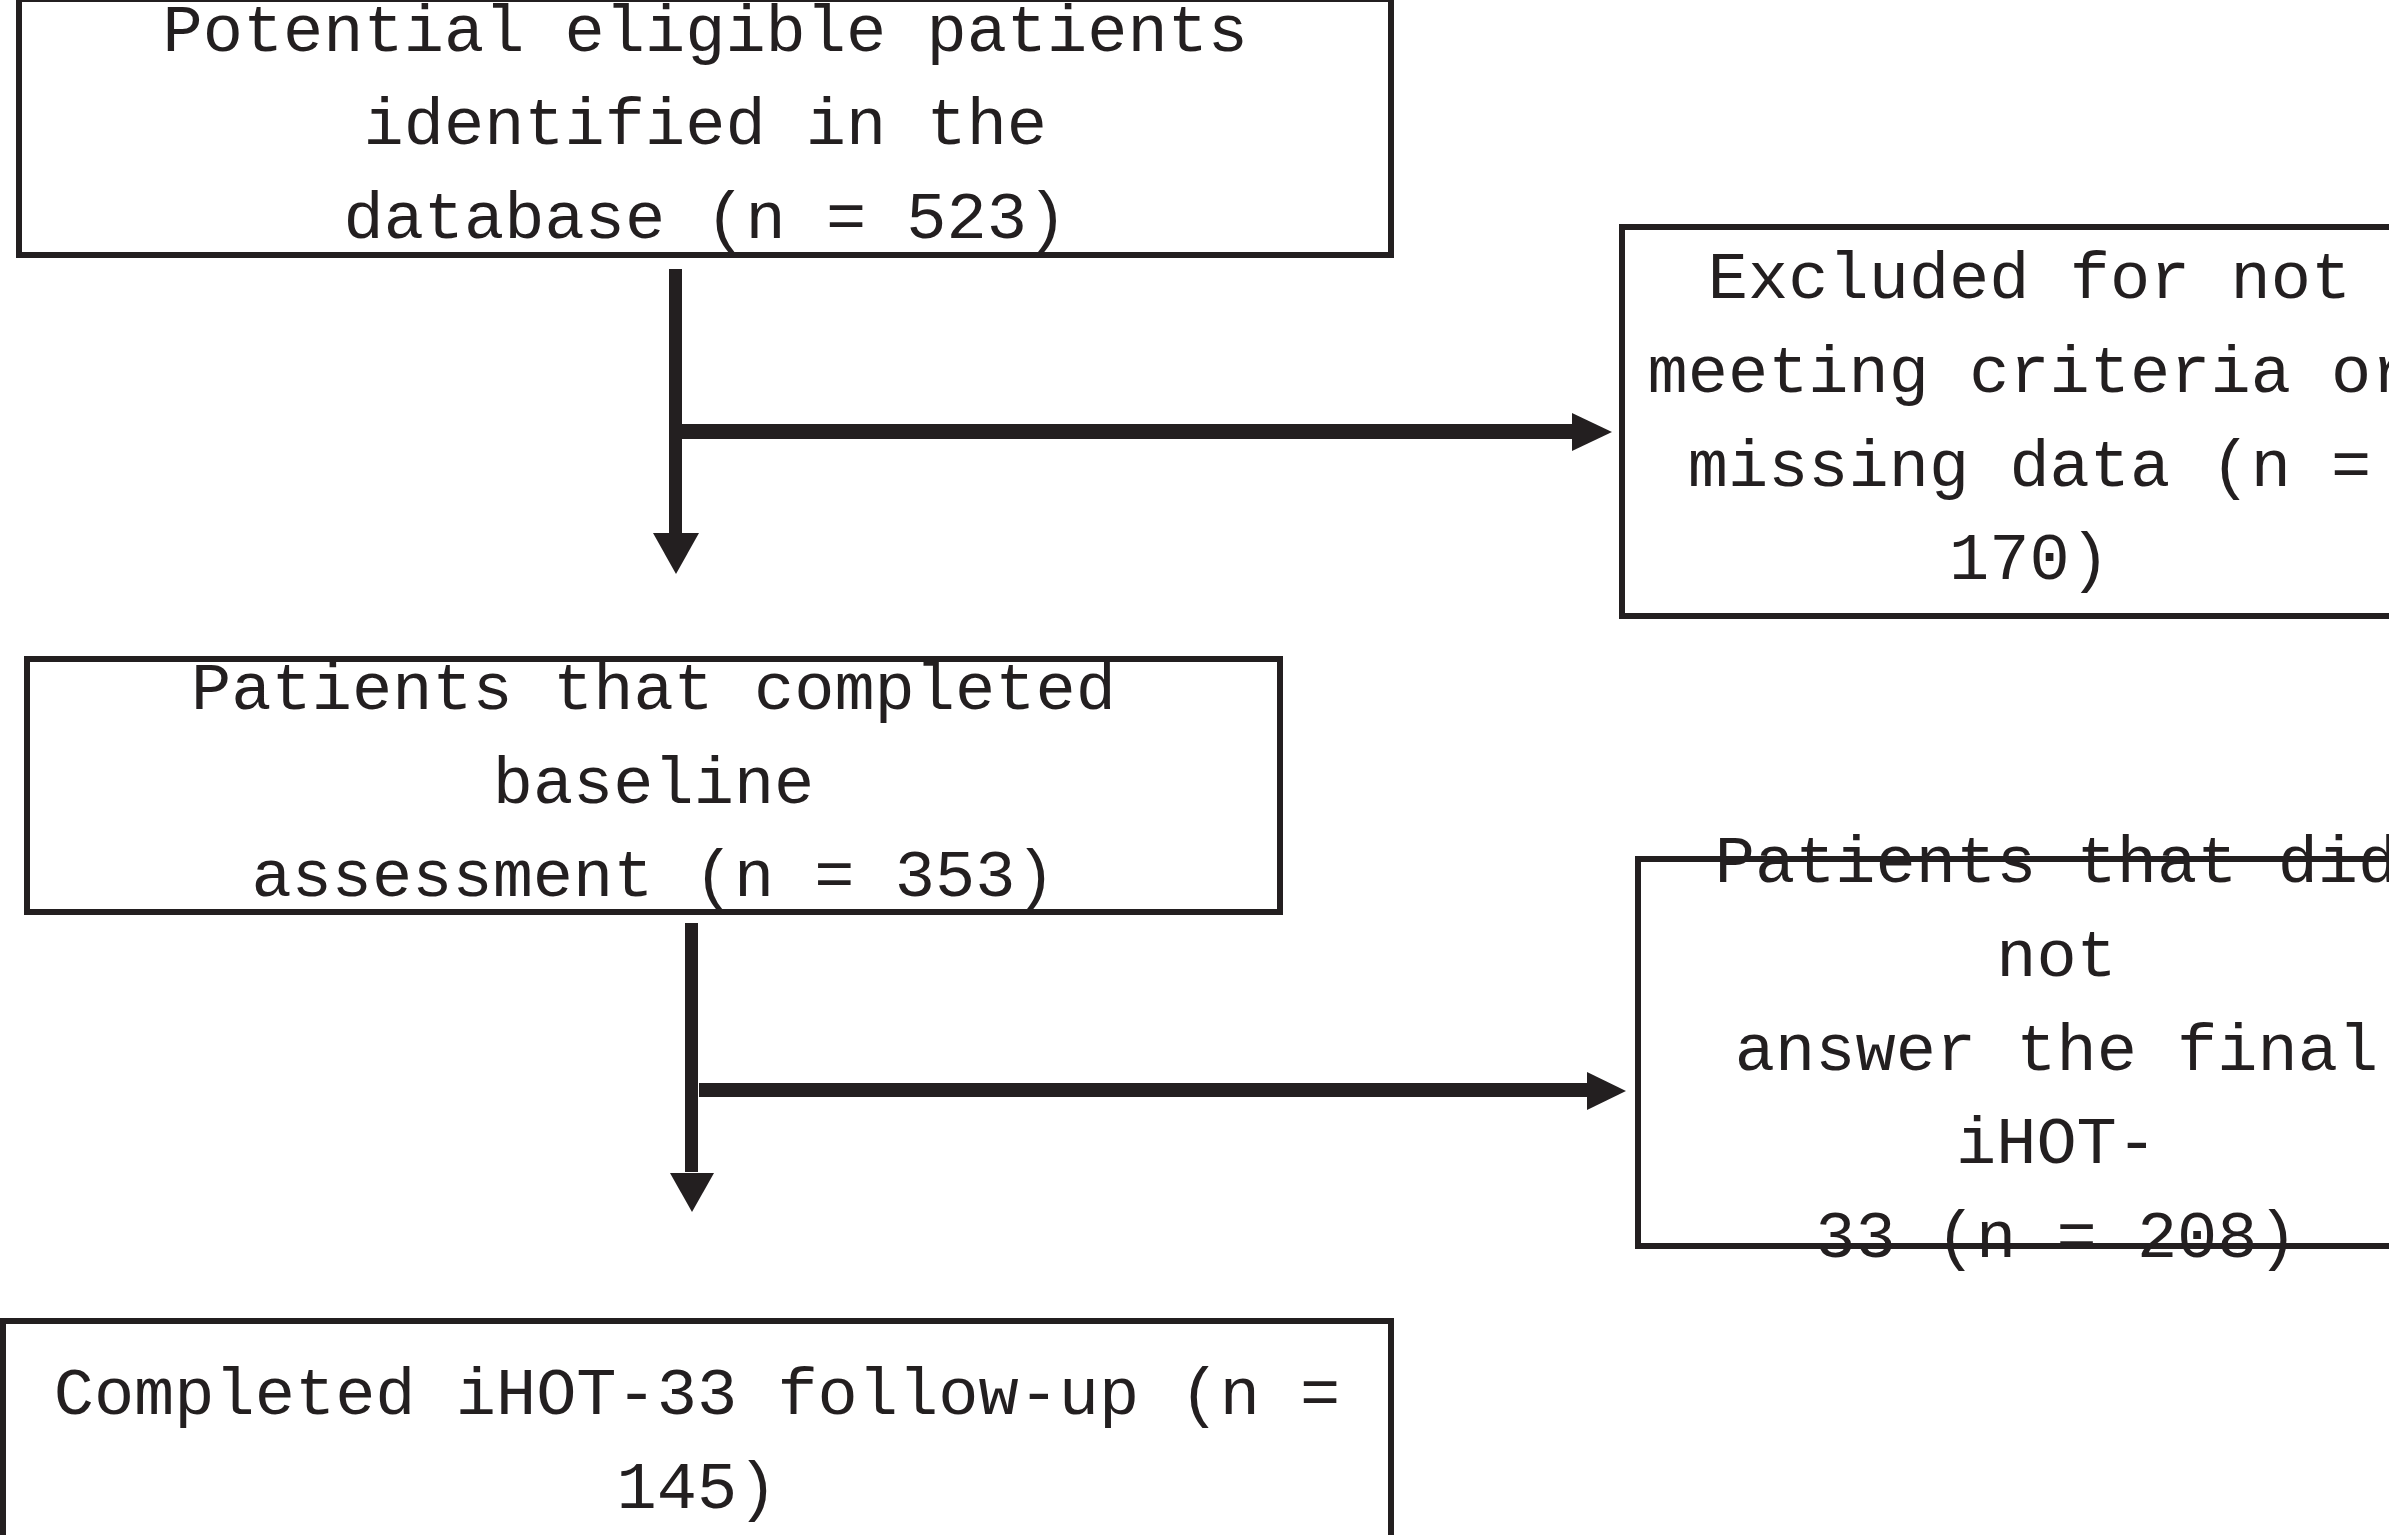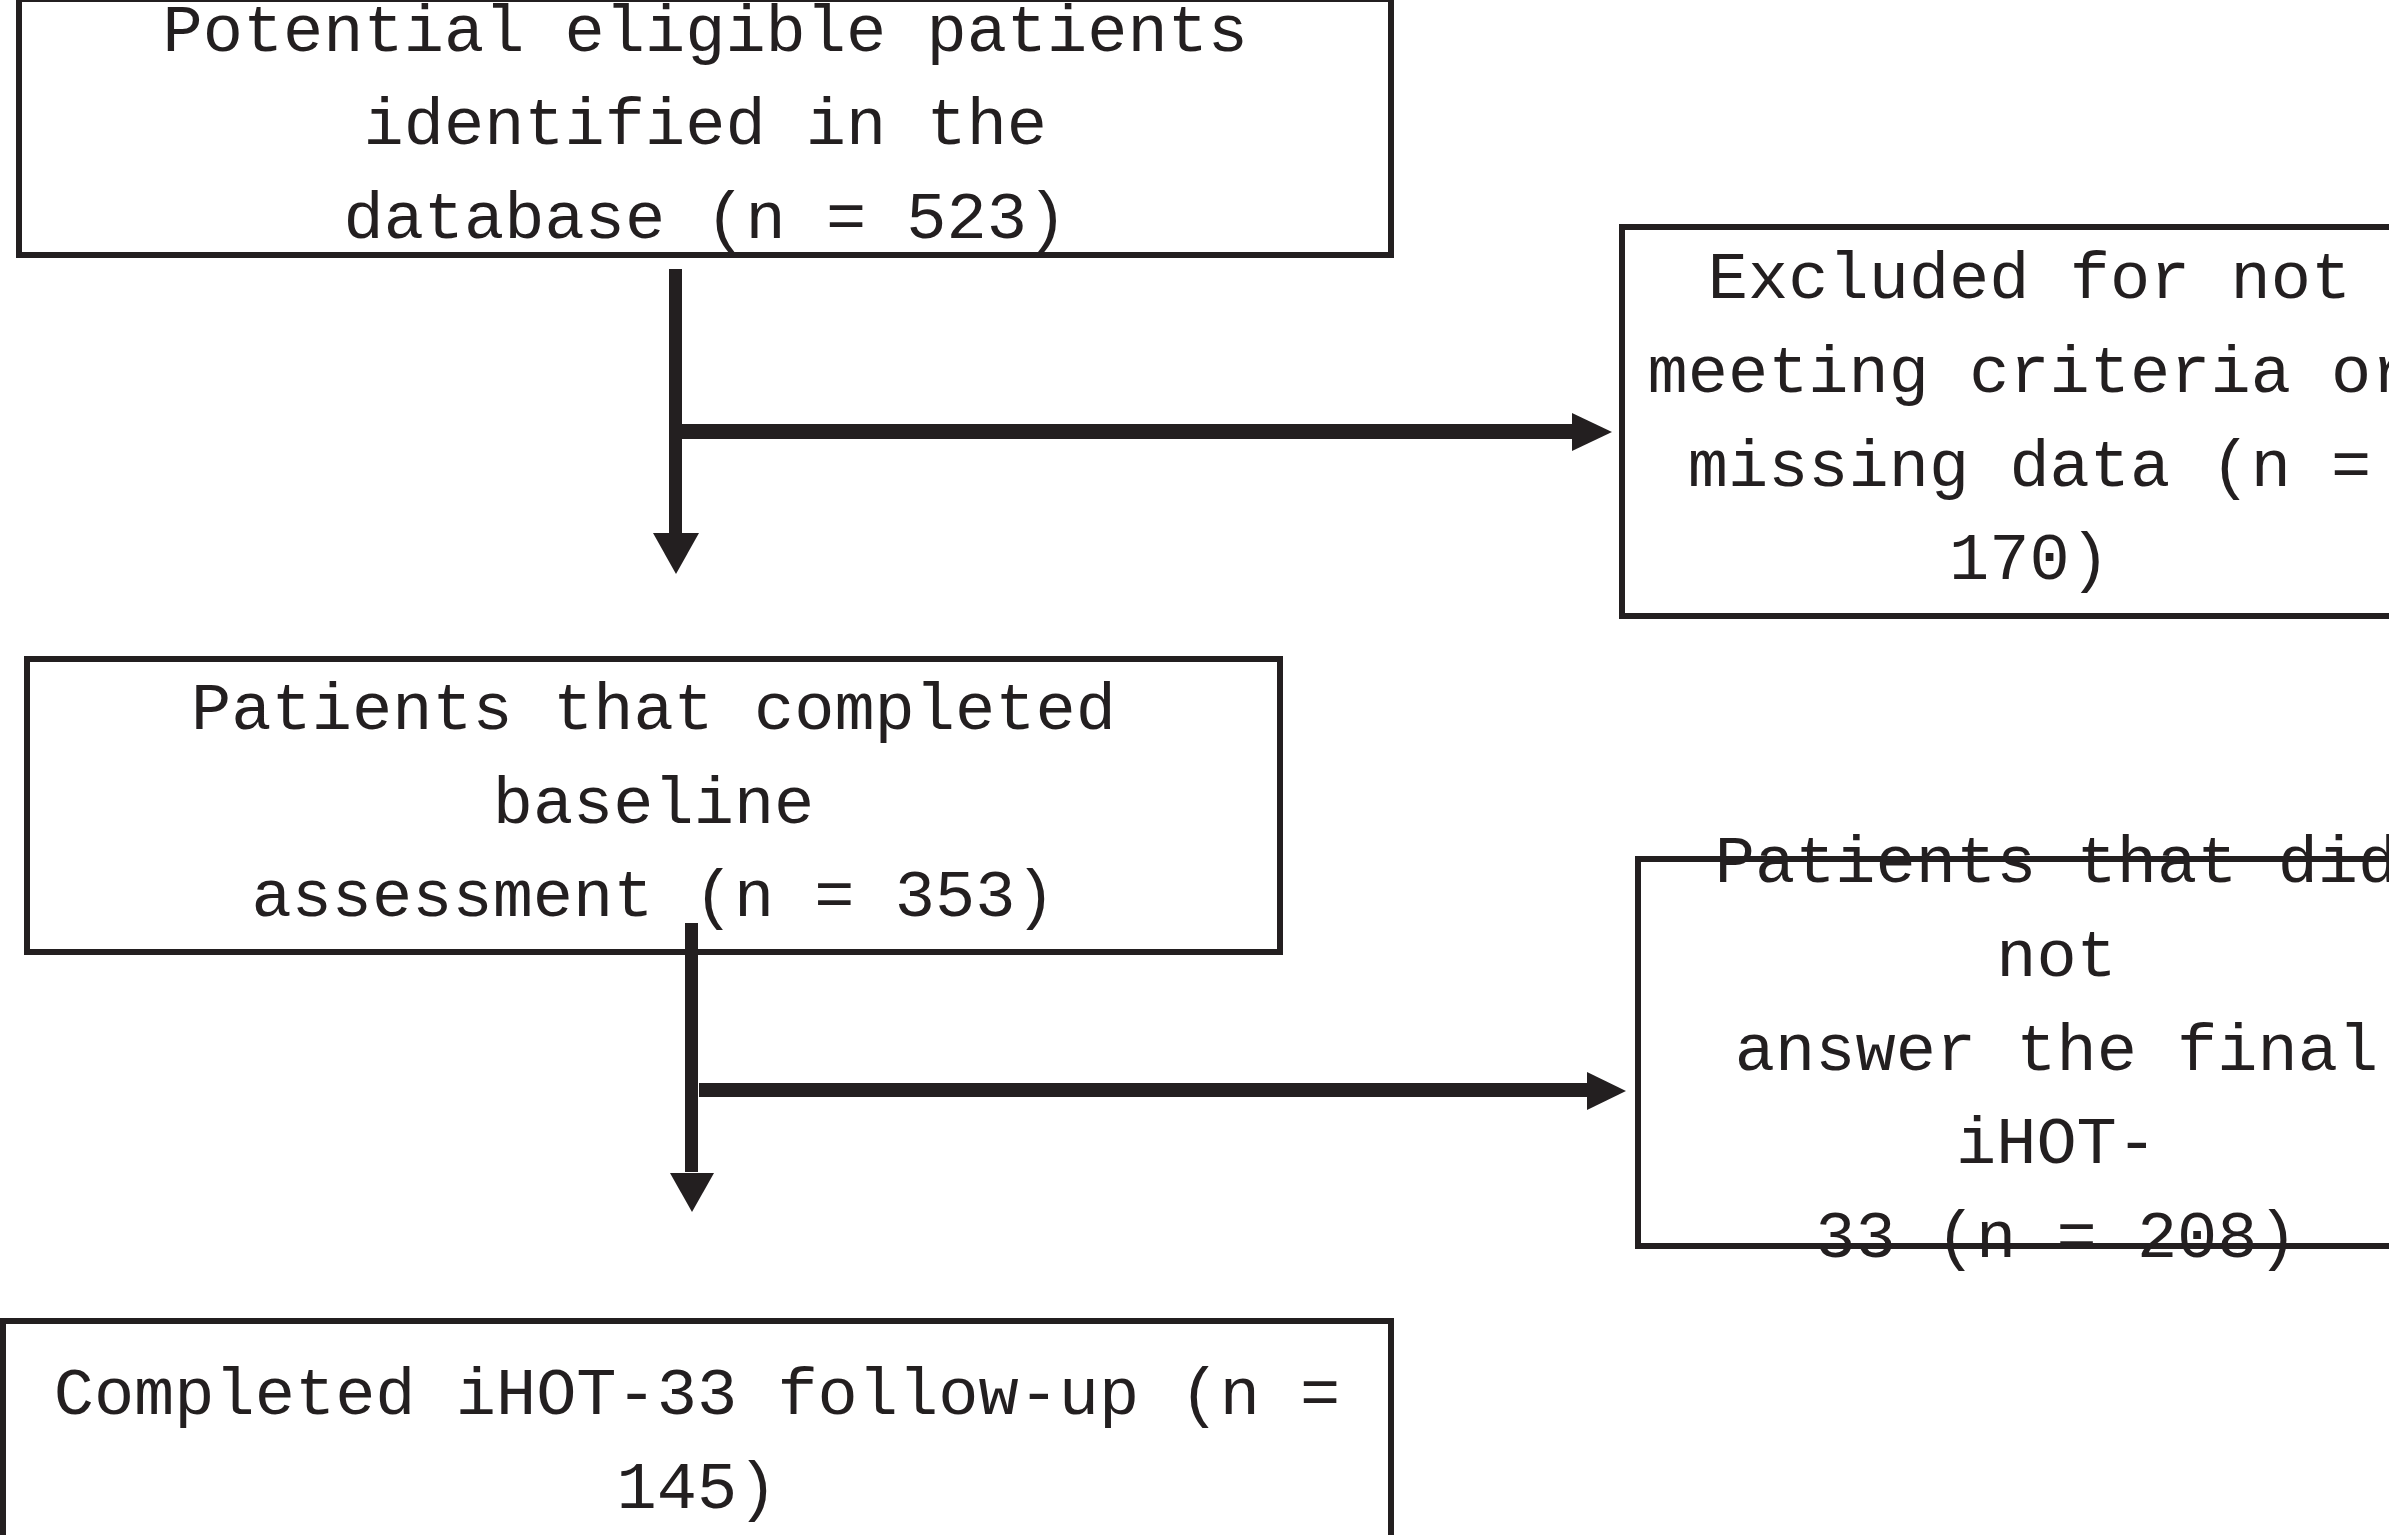--- a/index.html
+++ b/index.html
@@ -27,21 +27,21 @@
     white-space: pre-line;
   }
   .shaft { position: absolute; background: var(--ink); }
   .head  { position: absolute; width: 0; height: 0; }
 
   
   #box-identified { left: 16.3px; top: -3.8px; width: 1378px; height: 262px; }
   
   #box-excluded   { left: 1619px; top: 224px; width: 821px; height: 395px; }
   
-  #box-baseline   { left: 24px; top: 656px; width: 1259px; height: 299px; }
+  #box-baseline   { left: 24px; top: 656px; width: 1259px; height: 259px; }
   
   #box-not-answered { left: 1635px; top: 856px; width: 843px; height: 393px; }
   
   #box-completed  { left: 0px; top: 1282px; width: 1394px; height: 252px; margin-top: 36px; }
 
   
   #arr-v1-shaft { left: 669px; top: 269px; width: 13.4px; height: 265px; }
   #arr-v1-head  { left: 653px; top: 533px;
                   border-left: 23px solid transparent;
                   border-right: 23px solid transparent;

